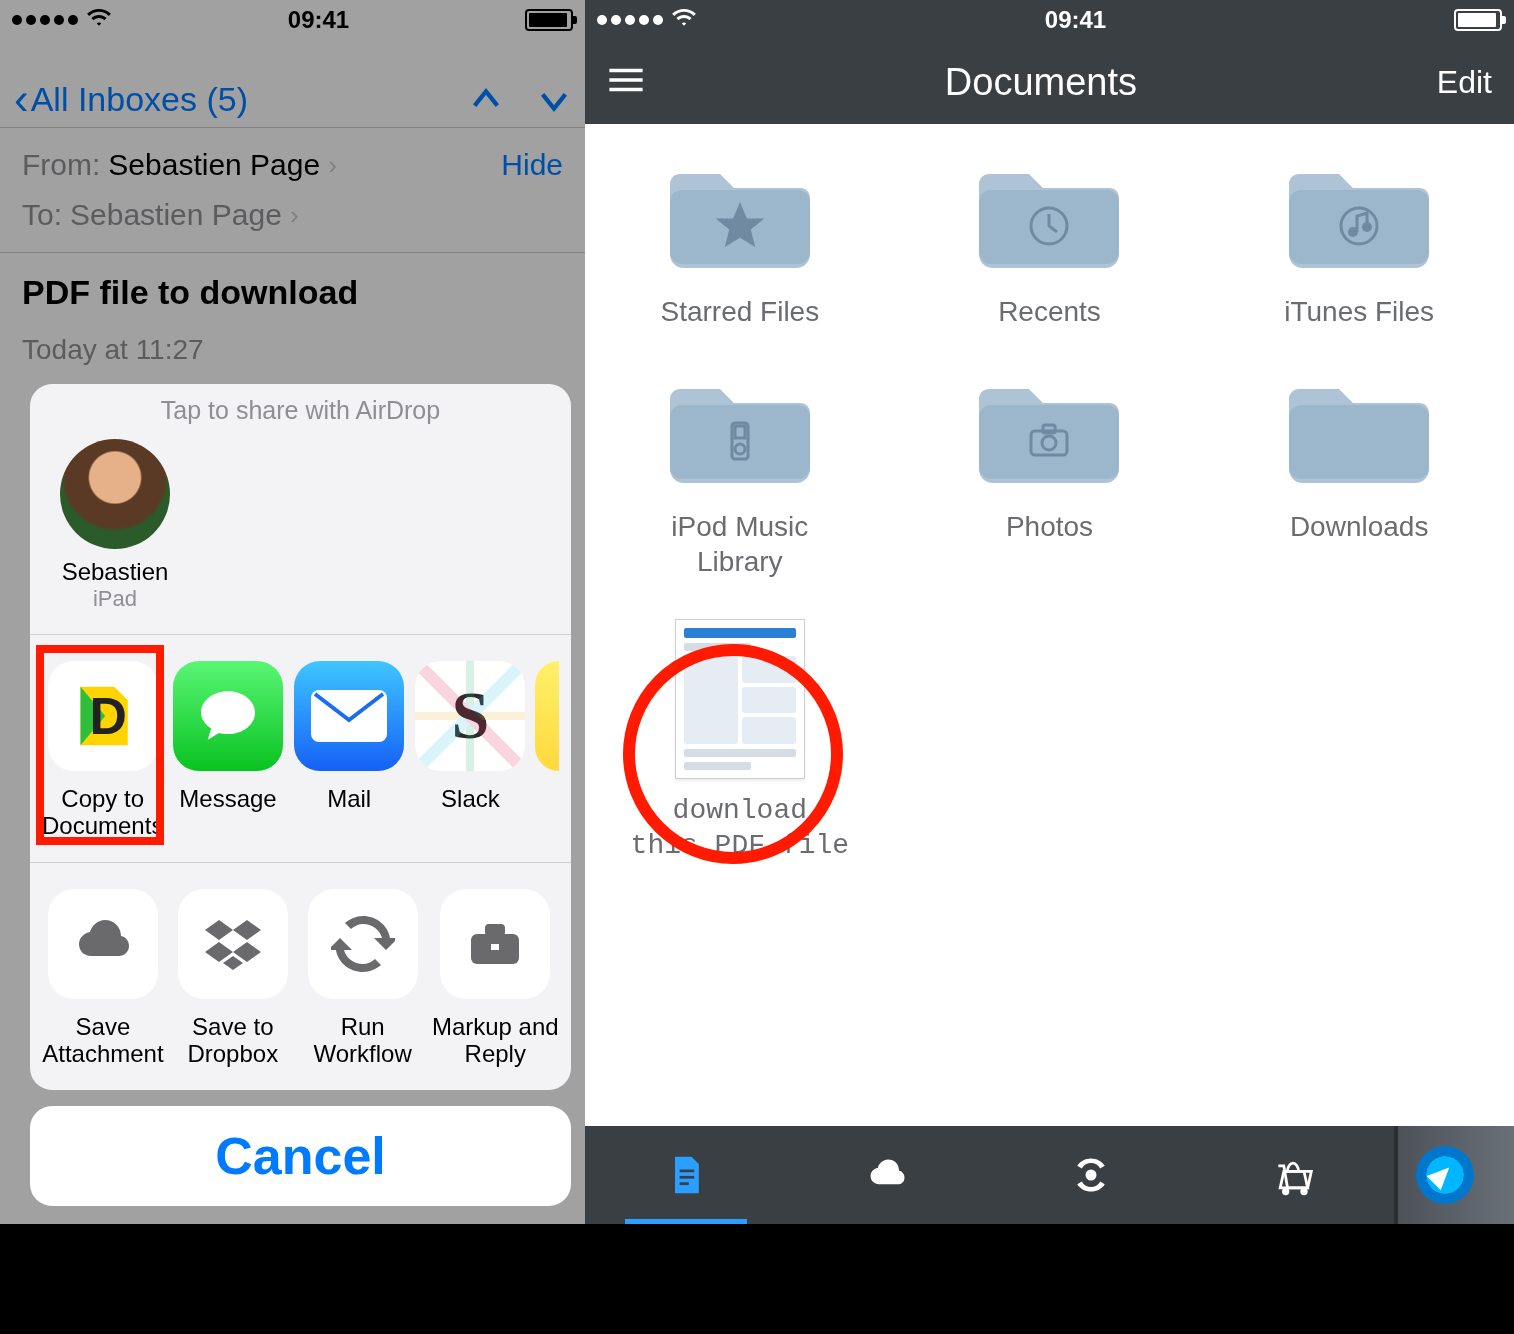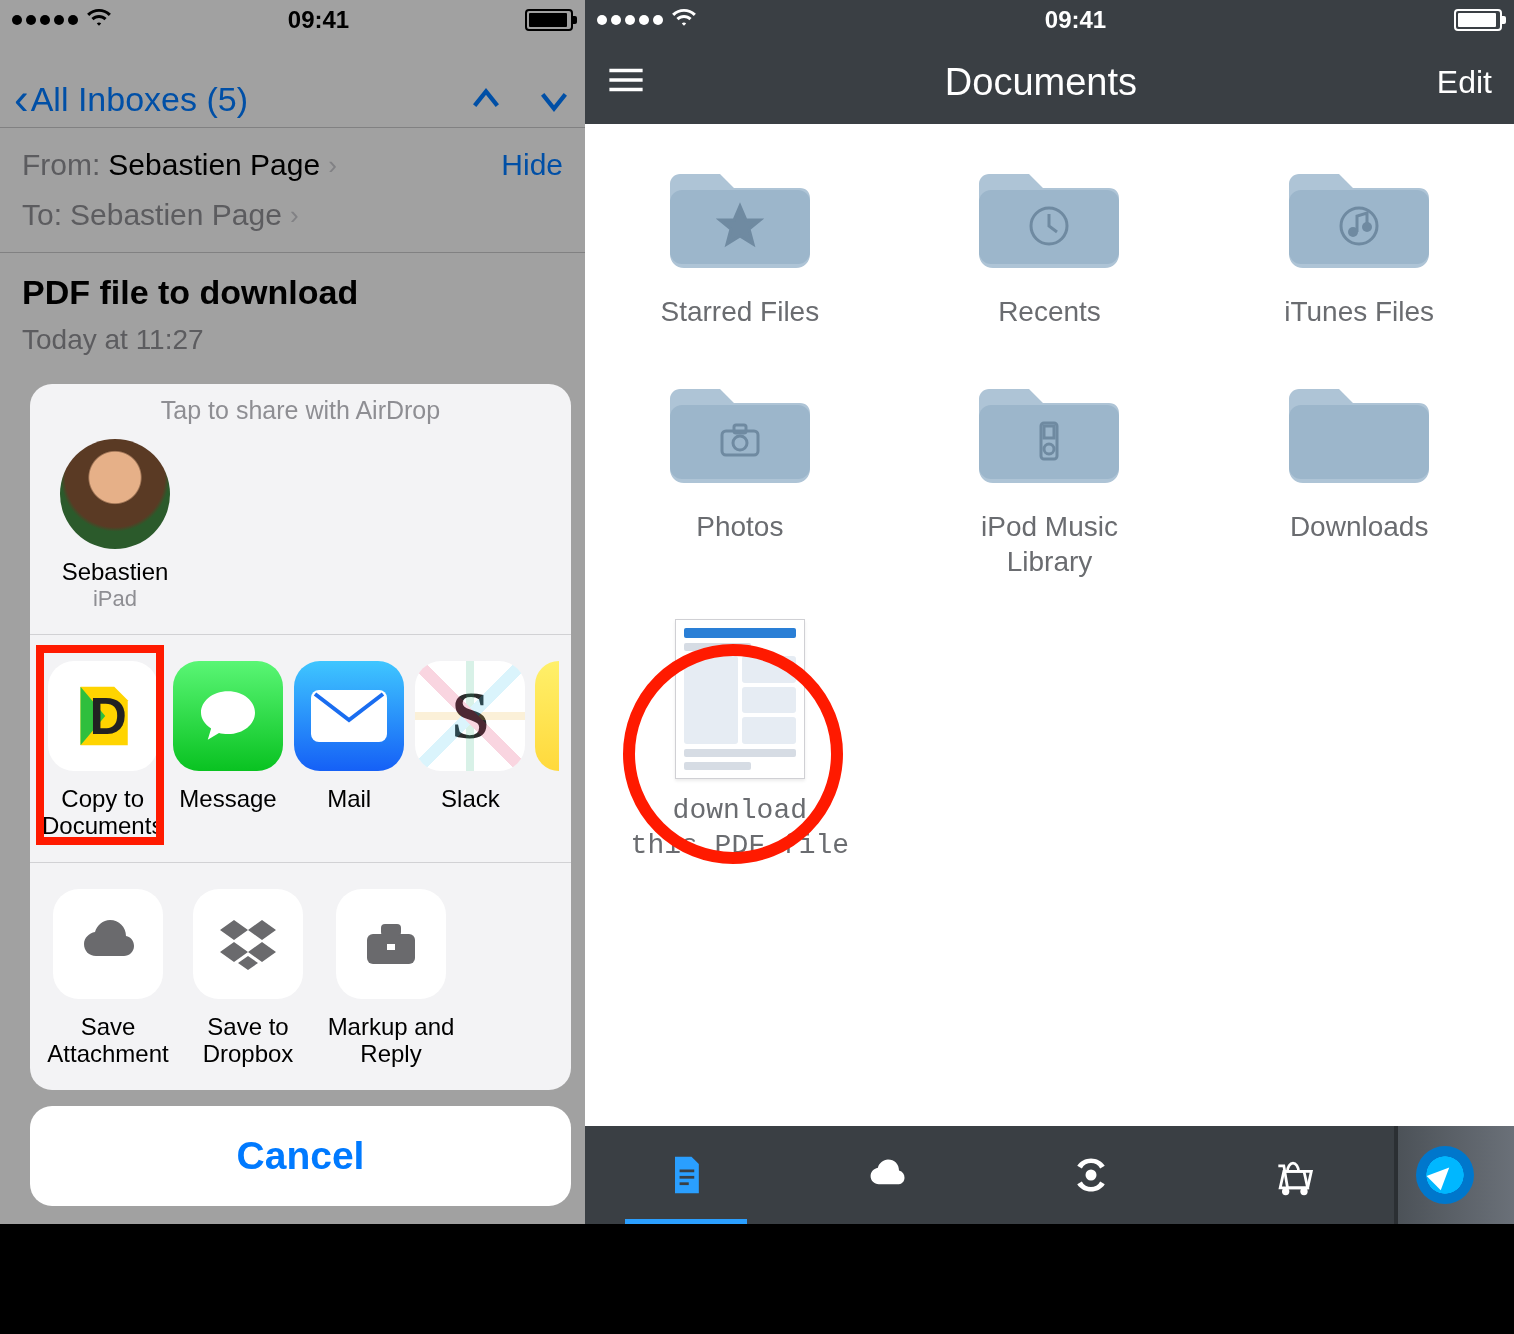--- a/index.html
+++ b/index.html
@@ -45,21 +45,21 @@
   .chev { font-size: 44px; line-height: 1; font-weight: 300; }
   .nav-arrows { display: flex; gap: 34px; }
   .nav-arrow svg { width: 34px; height: 34px; stroke: #007aff; fill: none; stroke-width: 3;}
   .mail-headers { padding: 20px 22px; border-bottom: 1px solid #c6c6c8; }
   .hdr-row { display: flex; align-items: center; font-size: 30px; color: #8e8e93; margin-bottom: 16px; }
   .hdr-row .name { color: #000; margin: 0 8px; }
   .hdr-row .mini-chev { color: #c7c7cc; font-size: 26px; }
   .hdr-hide { margin-left: auto; color: #007aff; }
   .mail-subject { padding: 20px 22px 0; }
   .mail-subject .subj { font-size: 34px; font-weight: 700; color: #000; }
-  .mail-subject .date { font-size: 28px; color: #8e8e93; margin-top: 12px; }
+  .mail-subject .date { font-size: 28px; color: #8e8e93; margin-top: 22px; }
 
   .dimmer { position: absolute; inset: 0; background: rgba(0,0,0,0.35); }
 
   
   .sheet {
     position: absolute; left: 2px; right: 14px; bottom: 18px; padding-left: 28px;
   }
   .sheet-panel {
     background: #f3f3f5; border-radius: 22px; overflow: hidden; margin-bottom: 16px;
   }
@@ -98,21 +98,21 @@
   }
   .act-icon svg { width: 64px; height: 64px; fill: #6a6a6d; }
 
   .highlight-rect {
     position: absolute; border: 8px solid #ff1a00; z-index: 5;
   }
 
   .cancel-btn {
     background: #fff; border-radius: 22px; height: 100px; display: flex;
     align-items: center; justify-content: center; color: #007aff;
-    font-size: 39px; font-weight: 600;
+    font-size: 52px; font-weight: 600;
   }
 
   
   .right-top { background: #3a3f44; color: #fff; }
   .docs-nav {
     height: 84px; display: flex; align-items: center; justify-content: space-between;
     padding: 0 22px;
   }
   .docs-nav .title { font-size: 38px; font-weight: 500; }
   .docs-nav .edit { font-size: 32px; }
@@ -317,20 +317,29 @@
         </div>
         <div class="share-item">
           <div class="act-icon">
             <svg viewBox="0 0 64 64">
                 <path d="M18 8L4 18l14 10L32 18zM46 8L32 18l14 10 14-10zM18 30L4 40l14 10 14-10zM46 30L32 40l14 10 14-10zM32 44l-10 7 10 7 10-7z"></path>
               </svg>
           </div>
           <div class="share-label" style="white-space:pre-line">Save to
 Dropbox</div>
         </div>
+        <div class="share-item">
+          <div class="act-icon">
+            <svg viewBox="0 0 64 64">
+                <path d="M32 12c9 0 17 6 19 14h-8l12 12 12-12h-8c-2-13-14-22-27-22-7 0-13 3-18 7l6 6c3-3 8-5 12-5zm0 40c-9 0-17-6-19-14h8L9 26-3 38h8c2 13 14 22 27 22 7 0 13-3 18-7l-6-6c-3 3-8 5-12 5z"></path>
+              </svg>
+          </div>
+          <div class="share-label" style="white-space:pre-line">Run
+Workflow</div>
+        </div>
         <div class="share-item wide">
           <div class="act-icon">
             <svg viewBox="0 0 64 64">
                 <rect x="8" y="22" width="48" height="30" rx="6"></rect>
                 <rect x="22" y="12" width="20" height="12" rx="4"></rect>
                 <rect x="28" y="32" width="8" height="6" fill="#fff"></rect>
               </svg>
           </div>
           <div class="share-label" style="white-space:pre-line">Markup and
 Reply</div>
@@ -431,44 +440,44 @@
         <div class="folder-label">iTunes Files</div>
       </div>
       <div class="folder-item">
         <div class="folder-icon">
           <svg viewBox="0 0 160 120">
               <path d="M10 30c0-6 5-10 10-10h40l14 14h66c6 0 10 4 10 10v56c0 8-6 14-14 14H24c-8 0-14-6-14-14z" fill="#aec4d6"></path>
               <rect x="10" y="36" width="140" height="74" rx="12" fill="#9cb6cb"></rect>
             </svg>
           <div class="folder-inner-icon">
               <svg viewBox="0 0 48 48">
-                <rect x="6" y="14" width="36" height="24" rx="4"></rect>
-                <circle cx="24" cy="26" r="7"></circle>
-                <rect x="18" y="8" width="12" height="8" rx="2"></rect>
-              </svg>
-            </div>
-        </div>
-        <div class="folder-label">Photos</div>
+                <rect x="16" y="6" width="16" height="36" rx="3"></rect>
+                <rect x="19" y="9" width="10" height="12"></rect>
+                <circle cx="24" cy="32" r="5"></circle>
+              </svg>
+            </div>
+        </div>
+        <div class="folder-label" style="white-space:pre-line">iPod Music
+Library</div>
       </div>
       <div class="folder-item">
         <div class="folder-icon">
           <svg viewBox="0 0 160 120">
               <path d="M10 30c0-6 5-10 10-10h40l14 14h66c6 0 10 4 10 10v56c0 8-6 14-14 14H24c-8 0-14-6-14-14z" fill="#aec4d6"></path>
               <rect x="10" y="36" width="140" height="74" rx="12" fill="#9cb6cb"></rect>
             </svg>
           <div class="folder-inner-icon">
               <svg viewBox="0 0 48 48">
-                <rect x="16" y="6" width="16" height="36" rx="3"></rect>
-                <rect x="19" y="9" width="10" height="12"></rect>
-                <circle cx="24" cy="32" r="5"></circle>
-              </svg>
-            </div>
-        </div>
-        <div class="folder-label" style="white-space:pre-line">iPod Music
-Library</div>
+                <rect x="6" y="14" width="36" height="24" rx="4"></rect>
+                <circle cx="24" cy="26" r="7"></circle>
+                <rect x="18" y="8" width="12" height="8" rx="2"></rect>
+              </svg>
+            </div>
+        </div>
+        <div class="folder-label">Photos</div>
       </div>
       <div class="folder-item">
         <div class="folder-icon">
           <svg viewBox="0 0 160 120">
               <path d="M10 30c0-6 5-10 10-10h40l14 14h66c6 0 10 4 10 10v56c0 8-6 14-14 14H24c-8 0-14-6-14-14z" fill="#aec4d6"></path>
               <rect x="10" y="36" width="140" height="74" rx="12" fill="#9cb6cb"></rect>
             </svg>
         </div>
         <div class="folder-label">Downloads</div>
       </div>

